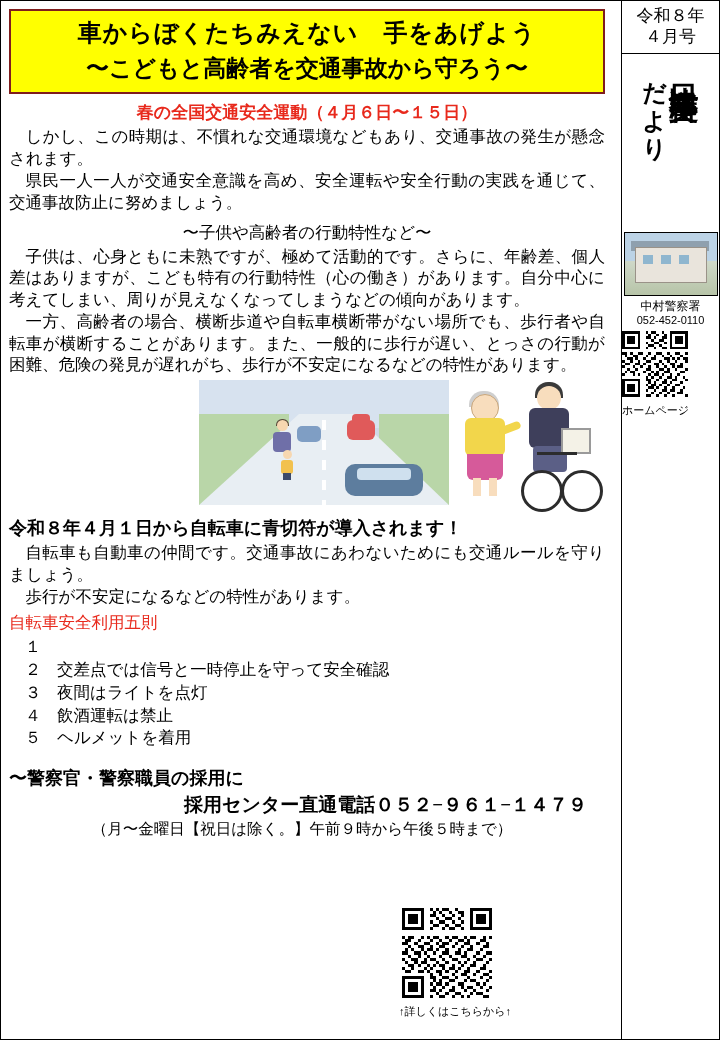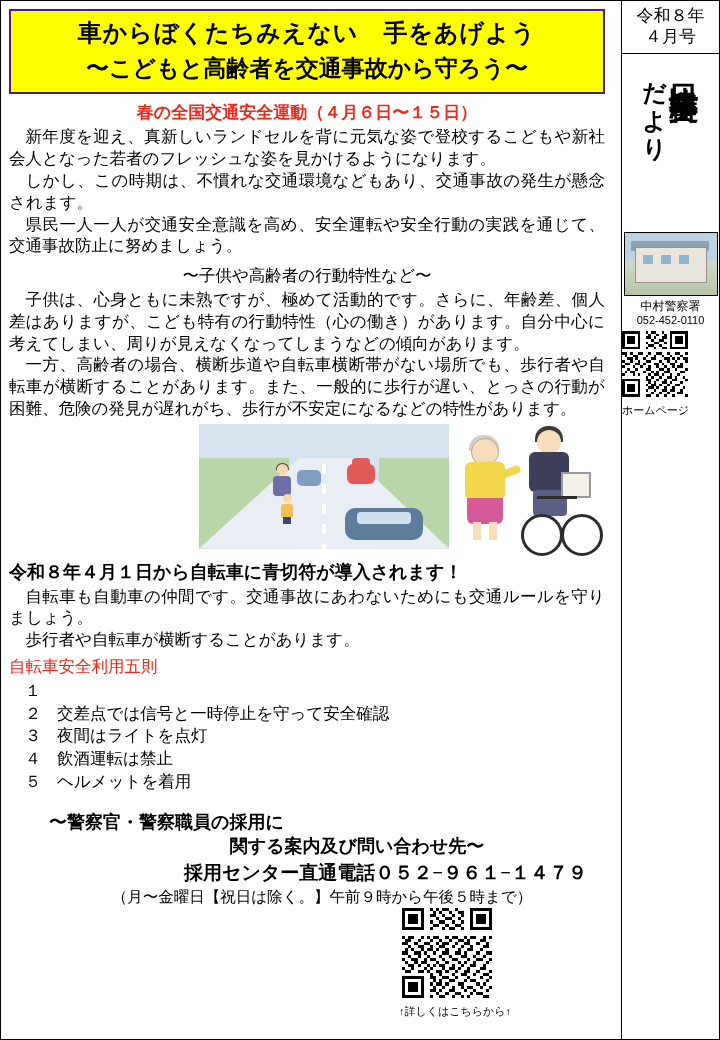--- a/index.html
+++ b/index.html
@@ -128,21 +128,21 @@
     position: absolute;
     top: 0;
     left: 0;
     width: 612px;
     height: 1040px;
     box-sizing: border-box;
     padding: 8px 8px 0 8px;
   }
 
   .title-box {
-    border: 2px solid #4c1d95;
+    border: 2px solid #7f1d1d;
     background: #ffff00;
     padding: 6px 4px 8px 4px;
     text-align: center;
   }
   .title-line1 {
     font-size: 24px;
     font-weight: bold;
     letter-spacing: 1px;
     line-height: 1.35;
   }
@@ -274,21 +274,20 @@
     display: flex;
   }
   ol.rules li .num {
     width: 48px;
     text-align: center;
     flex: 0 0 48px;
   }
 
   .recruit {
     margin-top: 16px;
-    margin-left: 40px;
   }
   .recruit .l1 { font-size: 18px; font-weight: bold; }
   .recruit .l2 { font-size: 18px; font-weight: bold; text-align: center; padding-left: 60px; }
   .recruit .l3 { font-size: 19px; font-weight: bold; text-align: right; margin-top: 2px; padding-right: 18px;}
   .recruit .l4 { font-size: 15.5px; text-align: center; margin-top: 1px; padding-right: 10px;}
 
   .qr-bottom-wrap {
     position: absolute;
     right: 118px;
     bottom: 22px;
@@ -313,21 +312,20 @@
 
   <div class="main">
 
     <div class="title-box">
       <div class="title-line1">車からぼくたちみえない　手をあげよう</div>
       <div class="title-line2">〜こどもと高齢者を交通事故から守ろう〜</div>
     </div>
 
     <div class="campaign">春の全国交通安全運動（４月６日〜１５日）</div>
 
-    <p class="body">新年度を迎え、真新しいランドセルを背に元気な姿で登校するこどもや新社会人となった若者のフレッシュな姿を見かけるようになります。</p>
     <p class="body">しかし、この時期は、不慣れな交通環境などもあり、交通事故の発生が懸念されます。</p>
     <p class="body">県民一人一人が交通安全意識を高め、安全運転や安全行動の実践を通じて、交通事故防止に努めましょう。</p>
 
     <div class="section-head">〜子供や高齢者の行動特性など〜</div>
     <p class="body">子供は、心身ともに未熟ですが、極めて活動的です。さらに、年齢差、個人差はありますが、こども特有の行動特性（心の働き）があります。自分中心に考えてしまい、周りが見えなくなってしまうなどの傾向があります。</p>
     <p class="body">一方、高齢者の場合、横断歩道や自転車横断帯がない場所でも、歩行者や自転車が横断することがあります。また、一般的に歩行が遅い、とっさの行動が困難、危険の発見が遅れがち、歩行が不安定になるなどの特性があります。</p>
 
     <div class="illus-row">
       <div class="road-pic">
         <div class="sky"></div>
@@ -372,21 +370,21 @@
             <div class="basket"></div>
           <div class="bar"></div>
           <div class="wheel w1"></div>
             <div class="wheel w2"></div>
         </div>
       </div>
     </div>
 
     <div class="lead-bold">令和８年４月１日から自転車に青切符が導入されます！</div>
     <p class="body">自転車も自動車の仲間です。交通事故にあわないためにも交通ルールを守りましょう。</p>
-    <p class="body">歩行者や自転車が横断することがあります。</p>
+    <p class="body">歩行が不安定になるなどの特性があります。</p>
 
     <div class="rule-head">自転車安全利用五則</div>
     <ol class="rules">
       <li>
         <span class="num">１</span>
       </li>
       <li>
         <span class="num">２</span>
         <span>交差点では信号と一時停止を守って安全確認</span>
       </li>
@@ -399,21 +397,20 @@
         <span>飲酒運転は禁止</span>
       </li>
       <li>
         <span class="num">５</span>
         <span>ヘルメットを着用</span>
       </li>
     </ol>
 
     <div class="recruit">
       <div class="l1">〜警察官・警察職員の採用に</div>
-      <div class="l2">関する案内及び問い合わせ先〜</div>
       <div class="l3">採用センター直通電話０５２−９６１−１４７９</div>
       <div class="l4">（月〜金曜日【祝日は除く。】午前９時から午後５時まで）</div>
     </div>
 
     <div class="qr-bottom-wrap">
       <svg class="qr-bottom" viewBox="0 0 29 29" shape-rendering="crispEdges">
         <rect width="29" height="29" fill="#ffffff"></rect>
         <g fill="#000000">
           <rect x="0" y="0" width="7" height="7"></rect>
             <rect x="1" y="1" width="5" height="5" fill="#fff"></rect>

